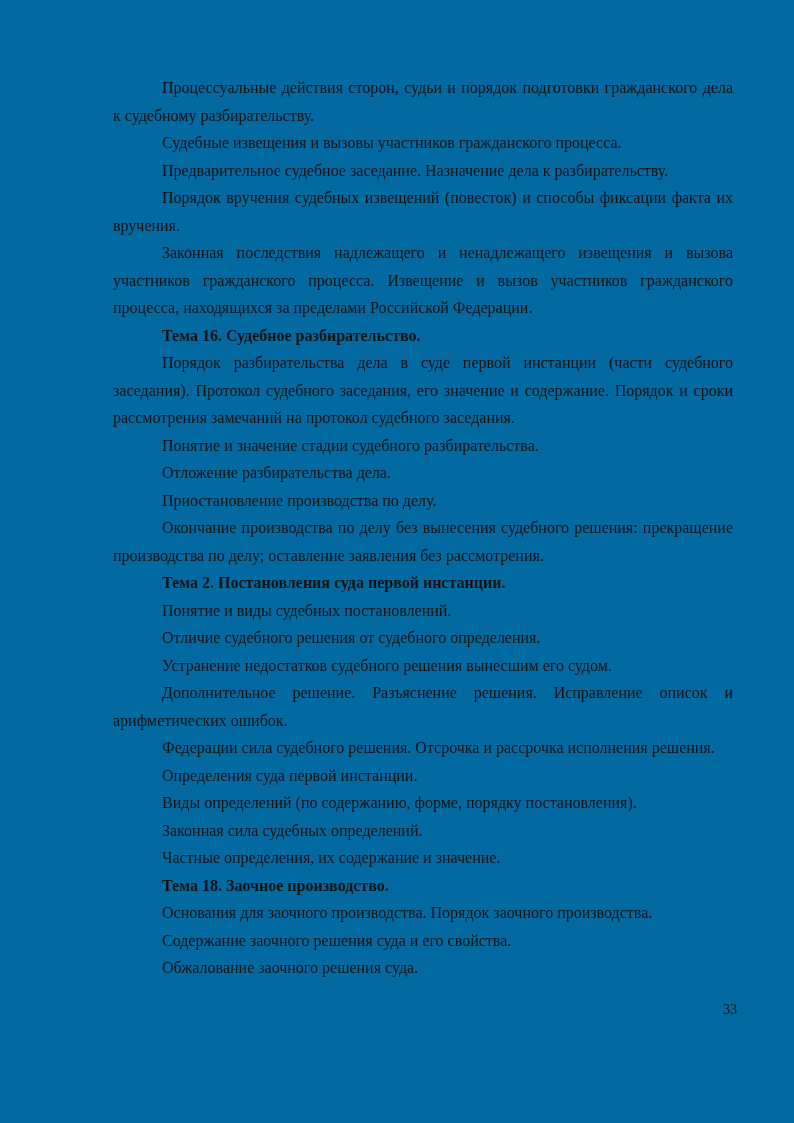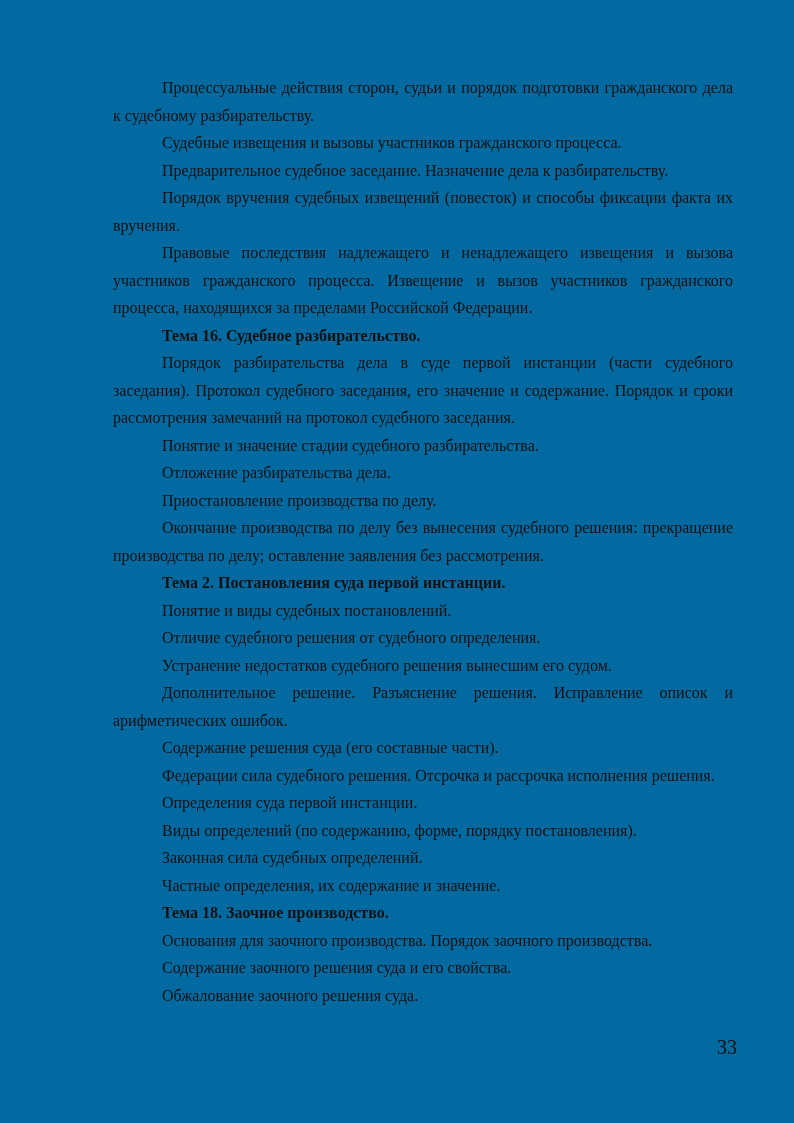--- a/index.html
+++ b/index.html
@@ -29,49 +29,48 @@
     margin: 0;
     padding: 0;
     text-indent: 49px;
   }
   .para.heading {
     font-weight: bold;
     text-align: left;
   }
   .page-number {
     position: absolute;
-    top: 1037px;
+    top: 1000px;
     right: 57px;
-    font-size: 20px;
+    font-size: 14px;
     line-height: 20px;
     text-align: center;
   }
 </style>
 </head>
 <body>
 
 <div class="page">
   <div class="content">
       <p class="para">Процессуальные действия сторон, судьи и порядок подготовки гражданского дела к судебному разбирательству.</p>
       <p class="para">Судебные извещения и вызовы участников гражданского процесса.</p>
       <p class="para">Предварительное судебное заседание. Назначение дела к разбирательству.</p>
       <p class="para">Порядок вручения судебных извещений (повесток) и способы фиксации факта их вручения.</p>
-      <p class="para">Правовые последствия надлежащего и ненадлежащего извещения и вызова участников гражданского процесса. Извещение и вызов участников гражданского процесса, находящихся за пределами Российской Федерации.</p>
+      <p class="para">Законная последствия надлежащего и ненадлежащего извещения и вызова участников гражданского процесса. Извещение и вызов участников гражданского процесса, находящихся за пределами Российской Федерации.</p>
       <p class="para heading">Тема 16. Судебное разбирательство.</p>
       <p class="para">Порядок разбирательства дела в суде первой инстанции (части судебного заседания). Протокол судебного заседания, его значение и содержание. Порядок и сроки рассмотрения замечаний на протокол судебного заседания.</p>
       <p class="para">Понятие и значение стадии судебного разбирательства.</p>
       <p class="para">Отложение разбирательства дела.</p>
       <p class="para">Приостановление производства по делу.</p>
       <p class="para">Окончание производства по делу без вынесения судебного решения: прекращение производства по делу; оставление заявления без рассмотрения.</p>
       <p class="para heading">Тема 2. Постановления суда первой инстанции.</p>
       <p class="para">Понятие и виды судебных постановлений.</p>
       <p class="para">Отличие судебного решения от судебного определения.</p>
       <p class="para">Устранение недостатков судебного решения вынесшим его судом.</p>
       <p class="para">Дополнительное решение. Разъяснение решения. Исправление описок и арифметических ошибок.</p>
-      <p class="para">Содержание решения суда (его составные части).</p>
       <p class="para">Федерации сила судебного решения. Отсрочка и рассрочка исполнения решения.</p>
       <p class="para">Определения суда первой инстанции.</p>
       <p class="para">Виды определений (по содержанию, форме, порядку постановления).</p>
       <p class="para">Законная сила судебных определений.</p>
       <p class="para">Частные определения, их содержание и значение.</p>
       <p class="para heading">Тема 18. Заочное производство.</p>
       <p class="para">Основания для заочного производства. Порядок заочного производства.</p>
       <p class="para">Содержание заочного решения суда и его свойства.</p>
       <p class="para">Обжалование заочного решения суда.</p>
     </div>

